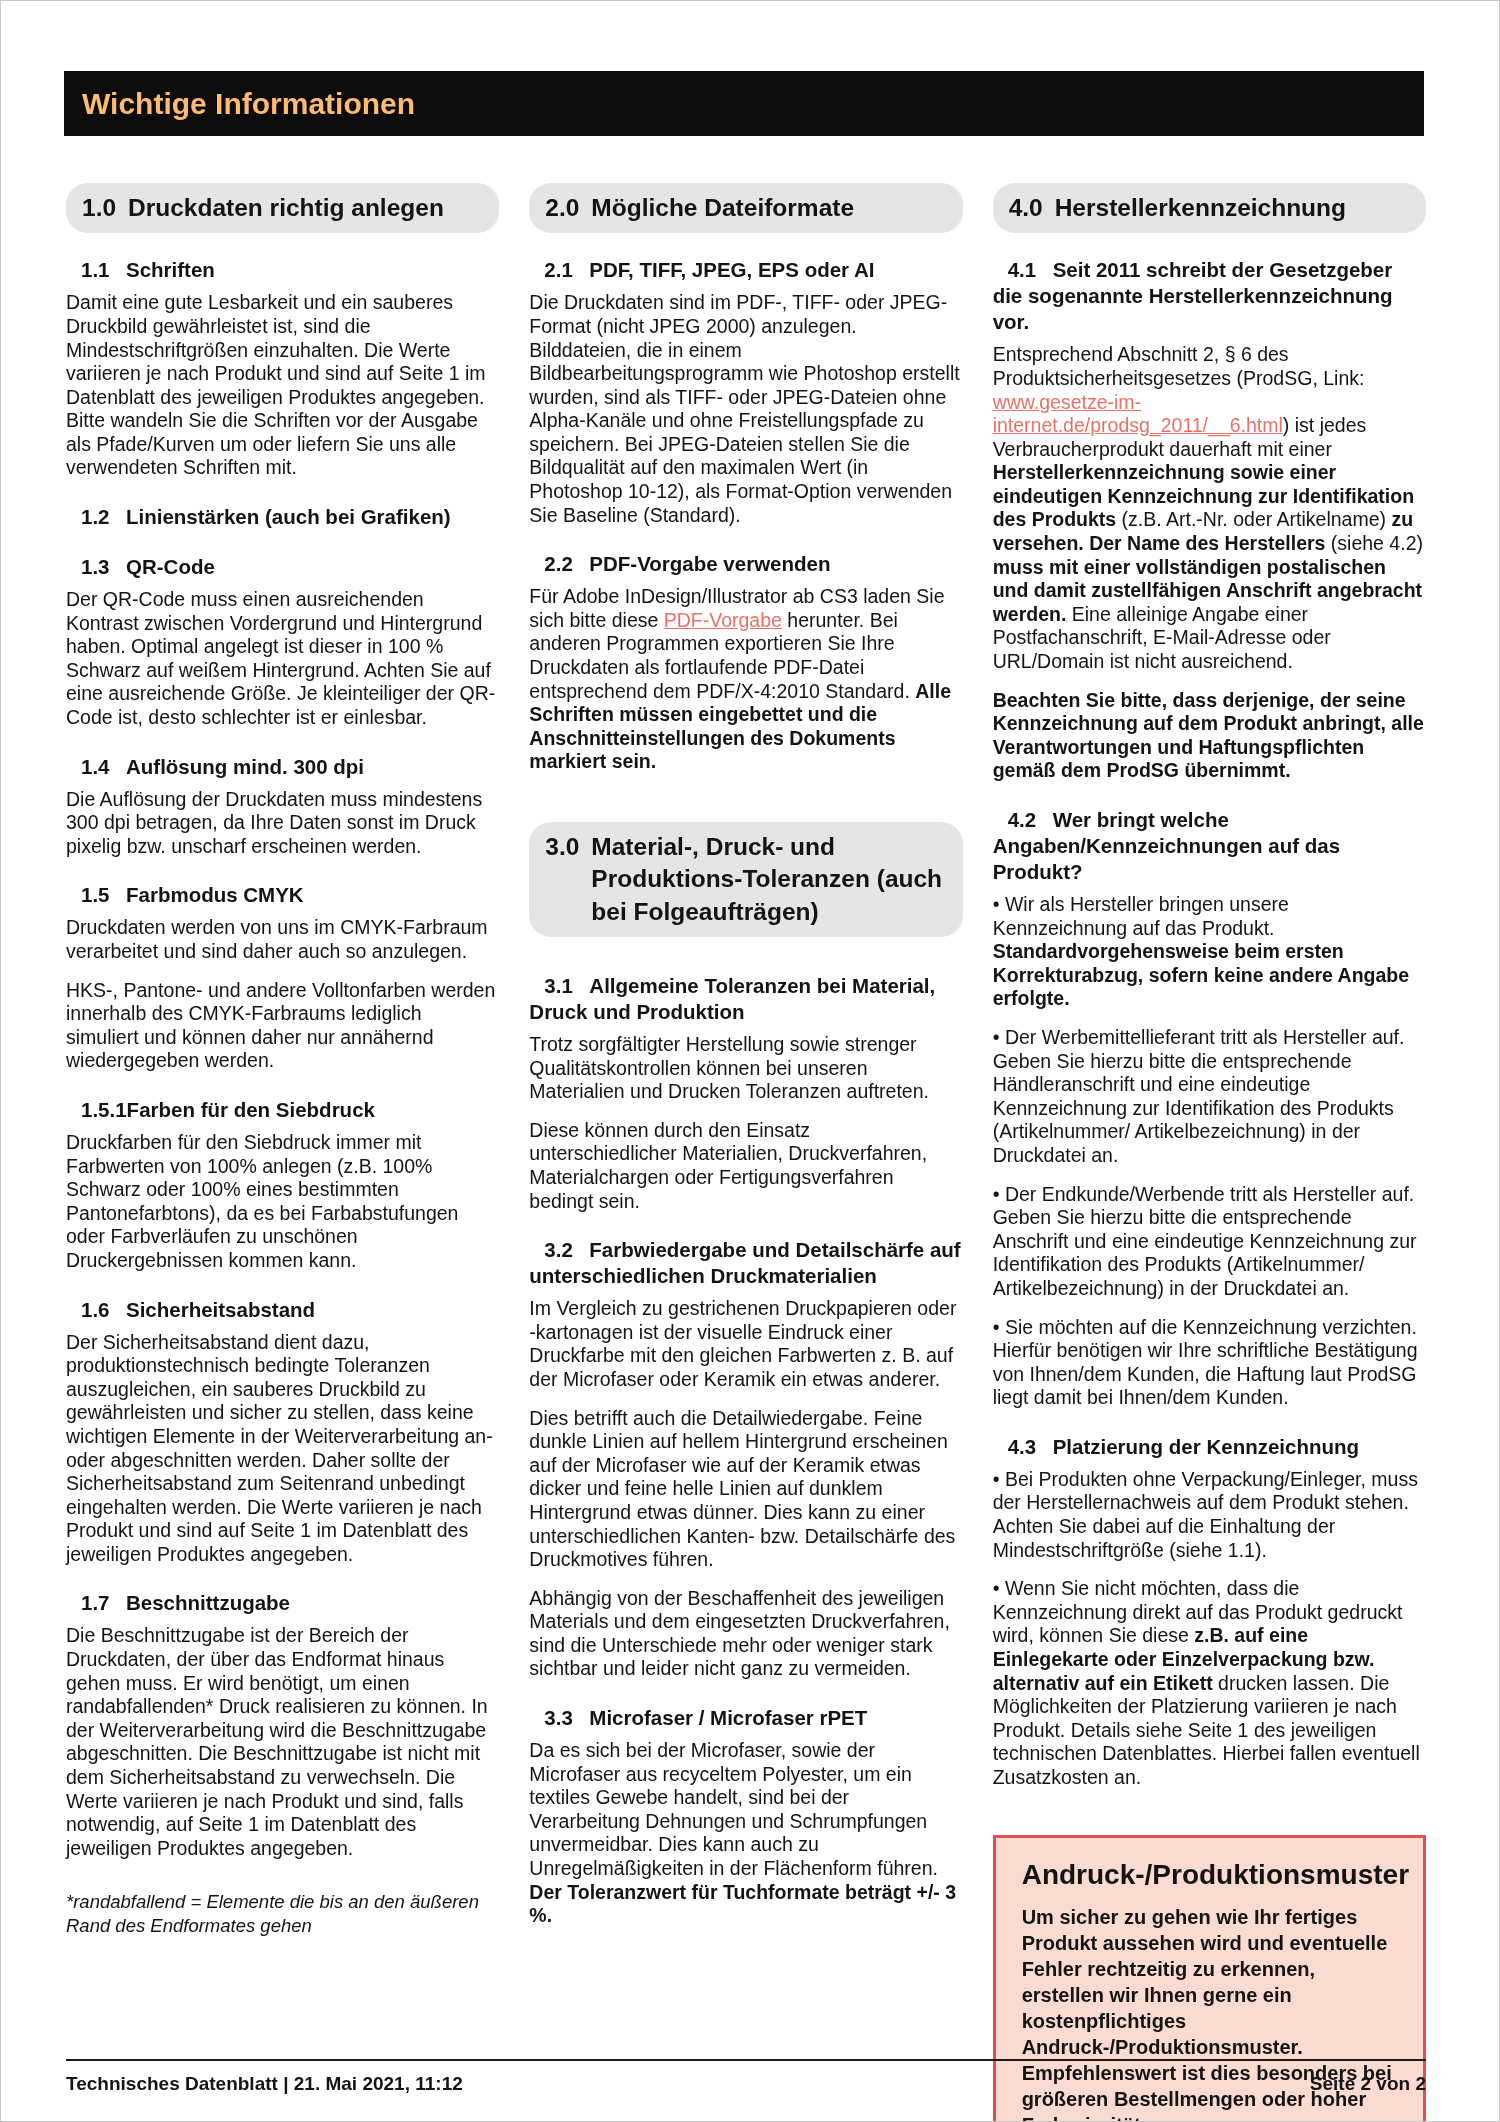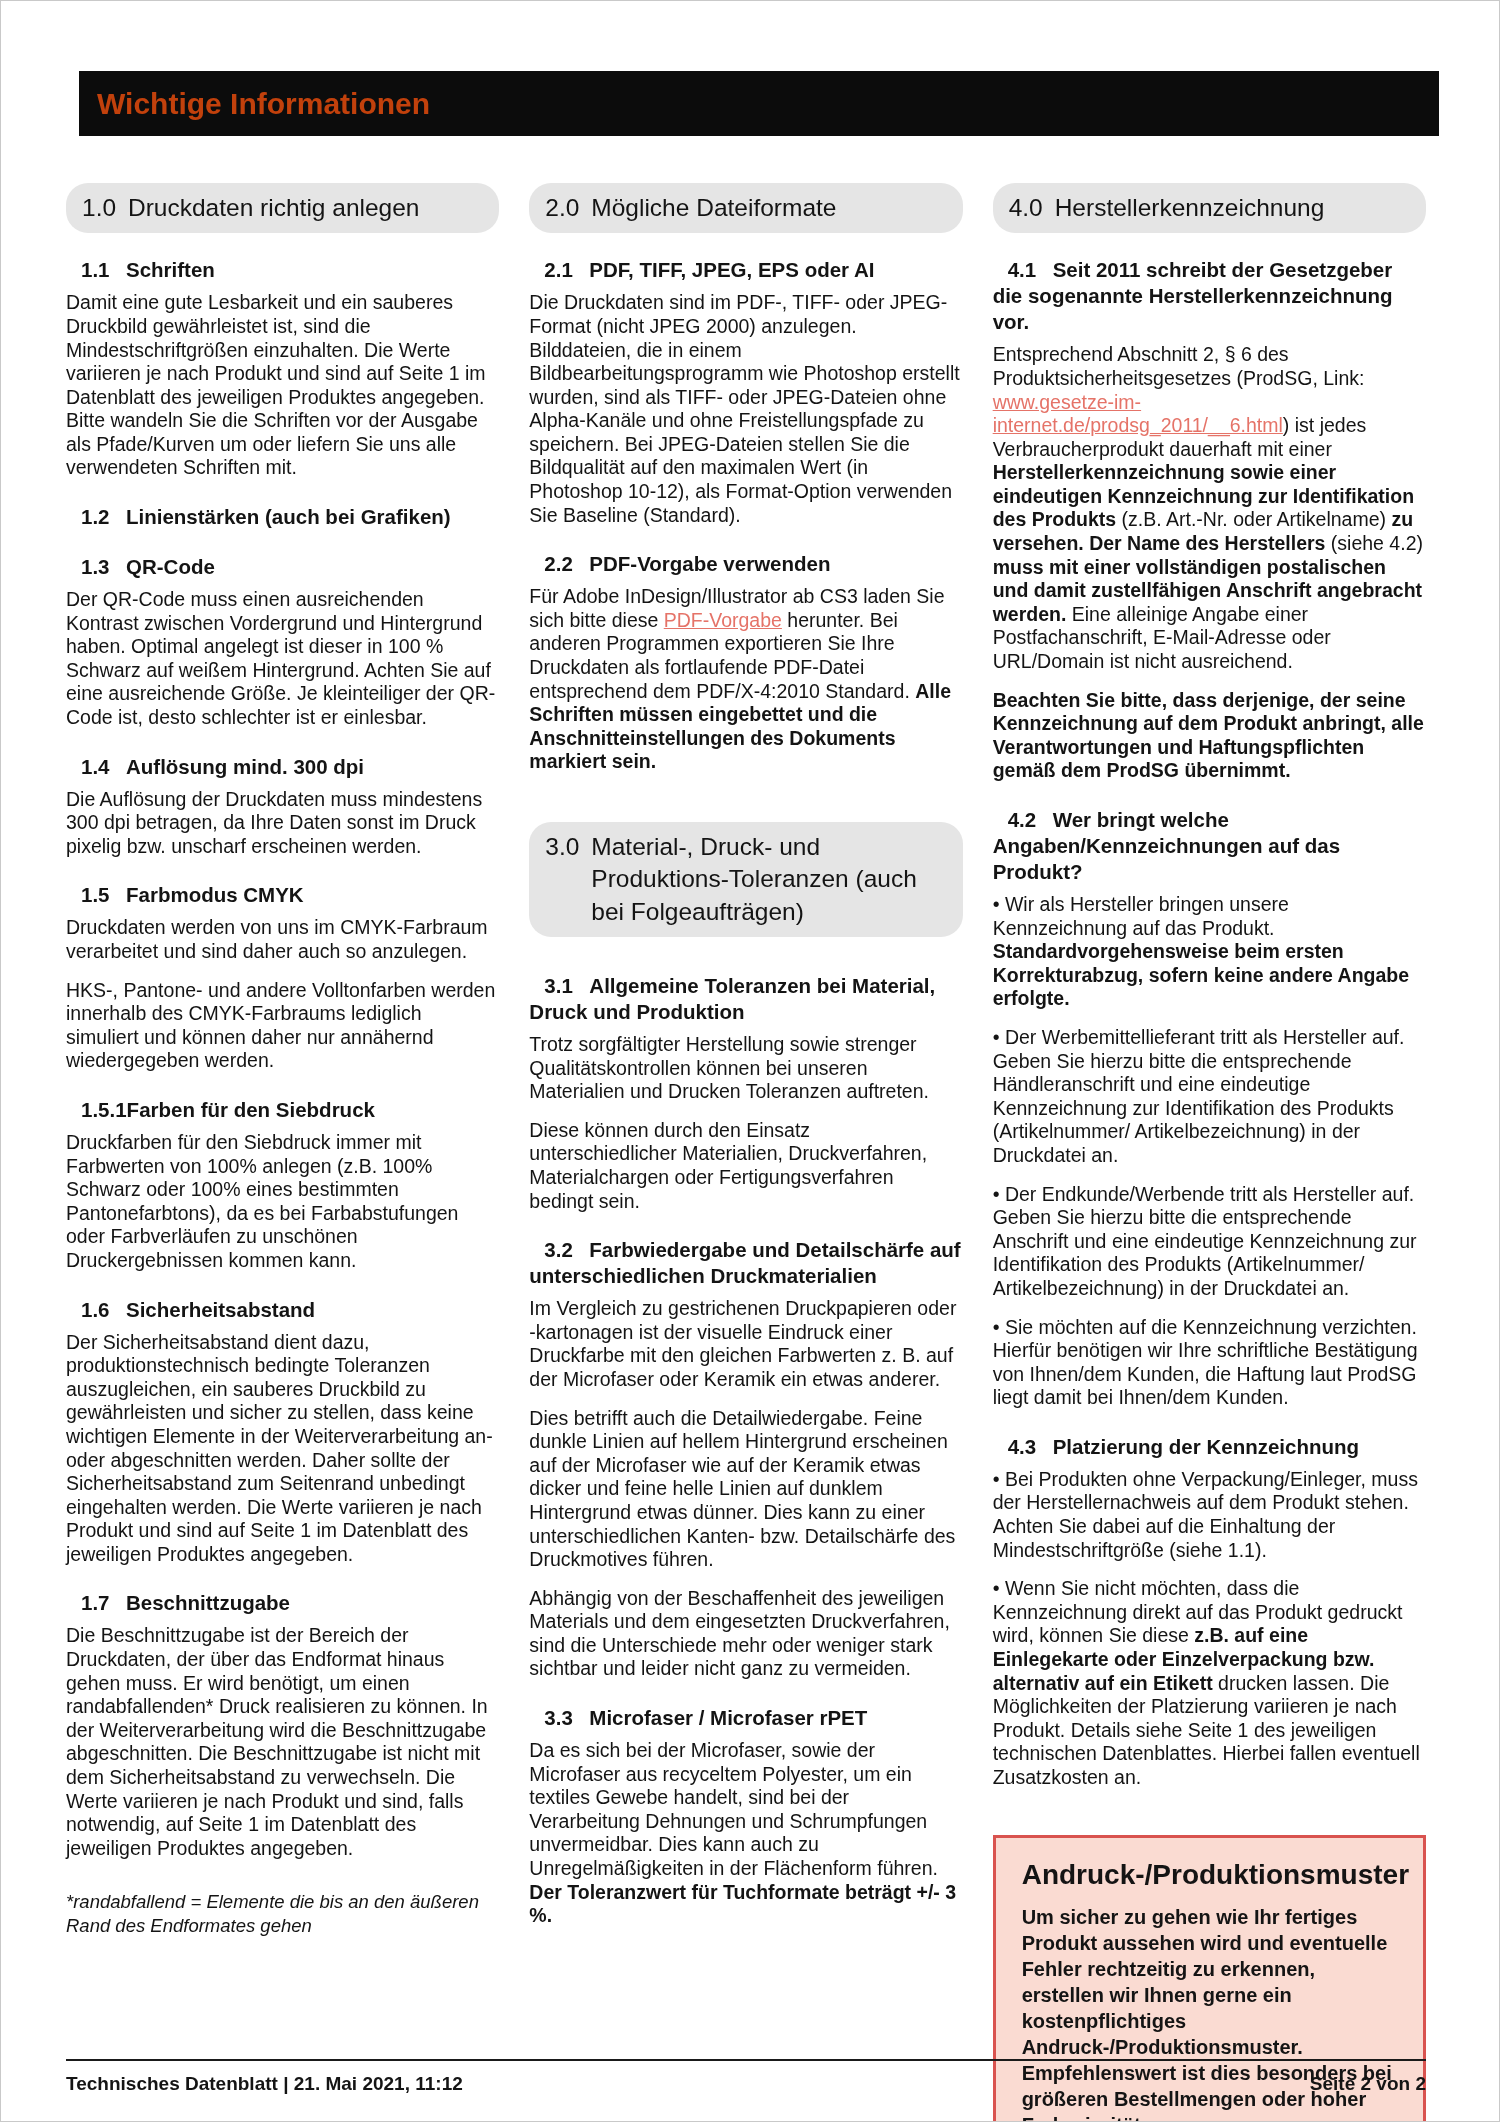--- a/index.html
+++ b/index.html
@@ -1,26 +1,26 @@
 <!DOCTYPE html>
 <html style="--banner_bg: #0c0c0c; --header_gray: #e5e5e5; --accent_red: #d9534f; --notice_bg: #fadbd2; --link_red: #e57368;"><head>
 <meta charset="utf-8">
 <style>
   * { margin:0; padding:0; box-sizing:border-box; }
   html,body { background:#fff; }
   body { font-family:"Liberation Sans", sans-serif; color:#141414; }
   .page { position:relative; width:1500px; height:2122px; background:#fff;
           border:1px solid #c9c9c9; overflow:hidden; }
-  .banner { position:absolute; left:78px; top:70px; width:1360px; height:65px;
-            background:var(--banner_bg,#0c0c0c); color:#c2410c; font-weight:bold;
+  .banner { position:absolute; left:63px; top:70px; width:1360px; height:65px;
+            background:var(--banner_bg,#0c0c0c); color:#fdba74; font-weight:bold;
             font-size:30px; line-height:65px; padding-left:18px; }
   .cols { position:absolute; left:65px; top:182px; width:1360px; display:flex; gap:30px; }
   .col { flex:1 1 0; min-width:0; }
 
-  .sec-header { background:var(--header_gray,#e5e5e5); font-weight:normal; font-size:24.5px;
+  .sec-header { background:var(--header_gray,#e5e5e5); font-weight:bold; font-size:24.5px;
                 line-height:1.32; padding:9px 12px 9px 62px; text-indent:-46px;
                 margin-bottom:20px;border-radius:22px; }
   .secnum { display:inline-block; min-width:46px; text-indent:0; }
   .sec-header.mid { margin-top:48px; margin-bottom:36px; }
 
   .sub { font-weight:bold; font-size:20.5px; line-height:26px; margin:24px 0 8px 0;
          text-indent:15px; }
   .subnum { display:inline-block; min-width:45px; text-indent:0; }
 
   p.body { font-size:19.5px; line-height:23.6px; margin:0 0 15px 0; }

